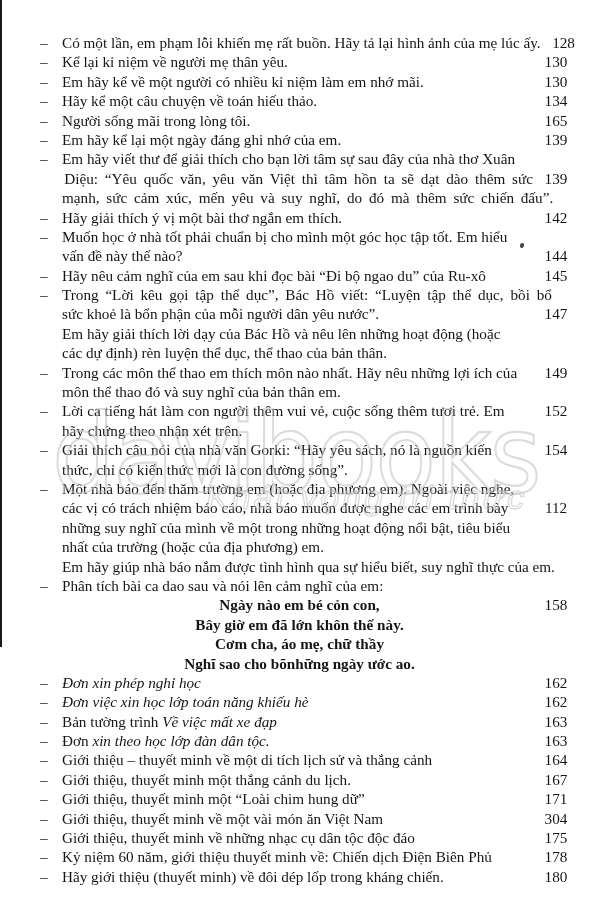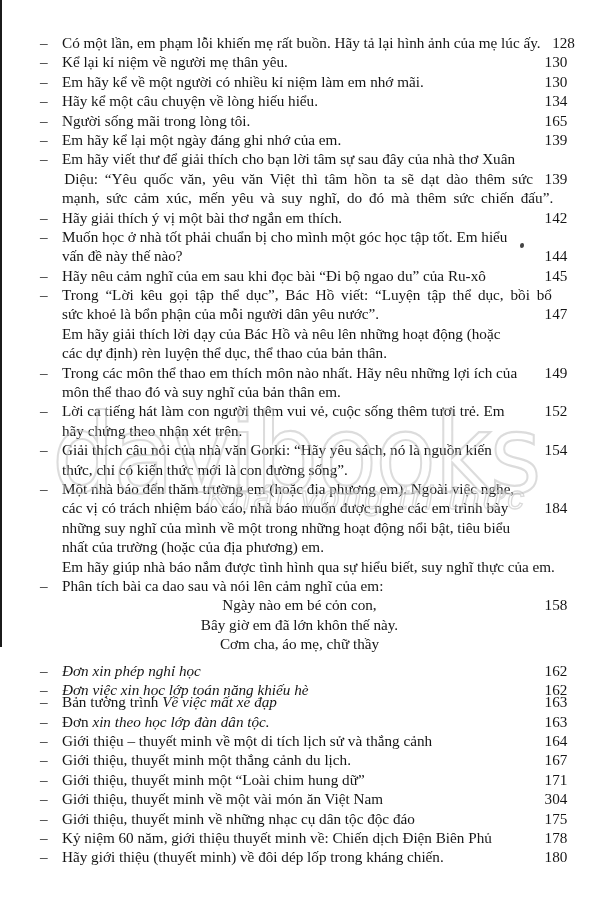--- a/index.html
+++ b/index.html
@@ -14,22 +14,22 @@
   .page{position:absolute;inset:0;}
   .toc{position:absolute;left:0;top:33px;right:0;z-index:1;}
   .row{
     display:flex;align-items:baseline;
     height:19.4px;line-height:19.4px;
     font-size:15.2px;
     white-space:nowrap;
   }
   .bullet{flex:none;width:22px;margin-left:40px;color:#151515;}
   .text{flex:1 1 auto;padding-right:4px;overflow:visible;}
-  .row.center .text{text-align:center;padding-right:0;}
-  .text.i, .text .i{font-style:italic;margin-top:7px;}
+  .row.center .text{text-align:center;padding-right:0;font-weight:bold;}
+  .text.i, .text .i{font-style:italic;}
   .row.j .text{word-spacing:3px;text-align:right;}
   .page-num{flex:none;width:38px;margin-right:25px;text-align:center;}
   
   .wm-big{
     position:absolute;left:52px;top:392px;z-index:2;
     font-family:"DejaVu Sans", sans-serif;
     font-size:108px;font-weight:400;letter-spacing:-2px;
     color:transparent;-webkit-text-stroke:2.2px #c0c0c0;
     transform:scaleX(0.92);transform-origin:left center;
     opacity:0.55;pointer-events:none;white-space:nowrap;
@@ -63,21 +63,21 @@
         <span class="text">Kể lại kỉ niệm về người mẹ thân yêu.</span>
         <span class="page-num">130</span>
       </div>
       <div class="row">
         <span class="bullet">–</span>
         <span class="text">Em hãy kể về một người có nhiều kỉ niệm làm em nhớ mãi.</span>
         <span class="page-num">130</span>
       </div>
       <div class="row">
         <span class="bullet">–</span>
-        <span class="text">Hãy kể một câu chuyện về lòng hiếu hiểu.</span>
+        <span class="text">Hãy kể một câu chuyện về toán hiếu thảo.</span>
         <span class="page-num">134</span>
       </div>
       <div class="row">
         <span class="bullet">–</span>
         <span class="text">Người sống mãi trong lòng tôi.</span>
         <span class="page-num">165</span>
       </div>
       <div class="row">
         <span class="bullet">–</span>
         <span class="text">Em hãy kể lại một ngày đáng ghi nhớ của em.</span>
@@ -169,21 +169,21 @@
         <span class="page-num"></span>
       </div>
       <div class="row">
         <span class="bullet">–</span>
         <span class="text">Một nhà báo đến thăm trường em (hoặc địa phương em). Ngoài việc nghe,</span>
         <span class="page-num"></span>
       </div>
       <div class="row">
         <span class="bullet"></span>
         <span class="text">các vị có trách nhiệm báo cáo, nhà báo muốn được nghe các em trình bày</span>
-        <span class="page-num">184</span>
+        <span class="page-num">112</span>
       </div>
       <div class="row">
         <span class="bullet"></span>
         <span class="text">những suy nghĩ của mình về một trong những hoạt động nổi bật, tiêu biểu</span>
         <span class="page-num"></span>
       </div>
       <div class="row">
         <span class="bullet"></span>
         <span class="text">nhất của trường (hoặc của địa phương) em.</span>
         <span class="page-num"></span>
@@ -204,20 +204,25 @@
         <span class="page-num">158</span>
       </div>
       <div class="row center">
         <span class="bullet"></span>
         <span class="text">Bây giờ em đã lớn khôn thế này.</span>
         <span class="page-num"></span>
       </div>
       <div class="row center">
         <span class="bullet"></span>
         <span class="text">Cơm cha, áo mẹ, chữ thầy</span>
+        <span class="page-num"></span>
+      </div>
+      <div class="row center">
+        <span class="bullet"></span>
+        <span class="text">Nghĩ sao cho bõnhững ngày ước ao.</span>
         <span class="page-num"></span>
       </div>
       <div class="row">
         <span class="bullet">–</span>
         <span class="text i">Đơn xin phép nghỉ học</span>
         <span class="page-num">162</span>
       </div>
       <div class="row">
         <span class="bullet">–</span>
         <span class="text i">Đơn việc xin học lớp toán năng khiếu hè</span>

